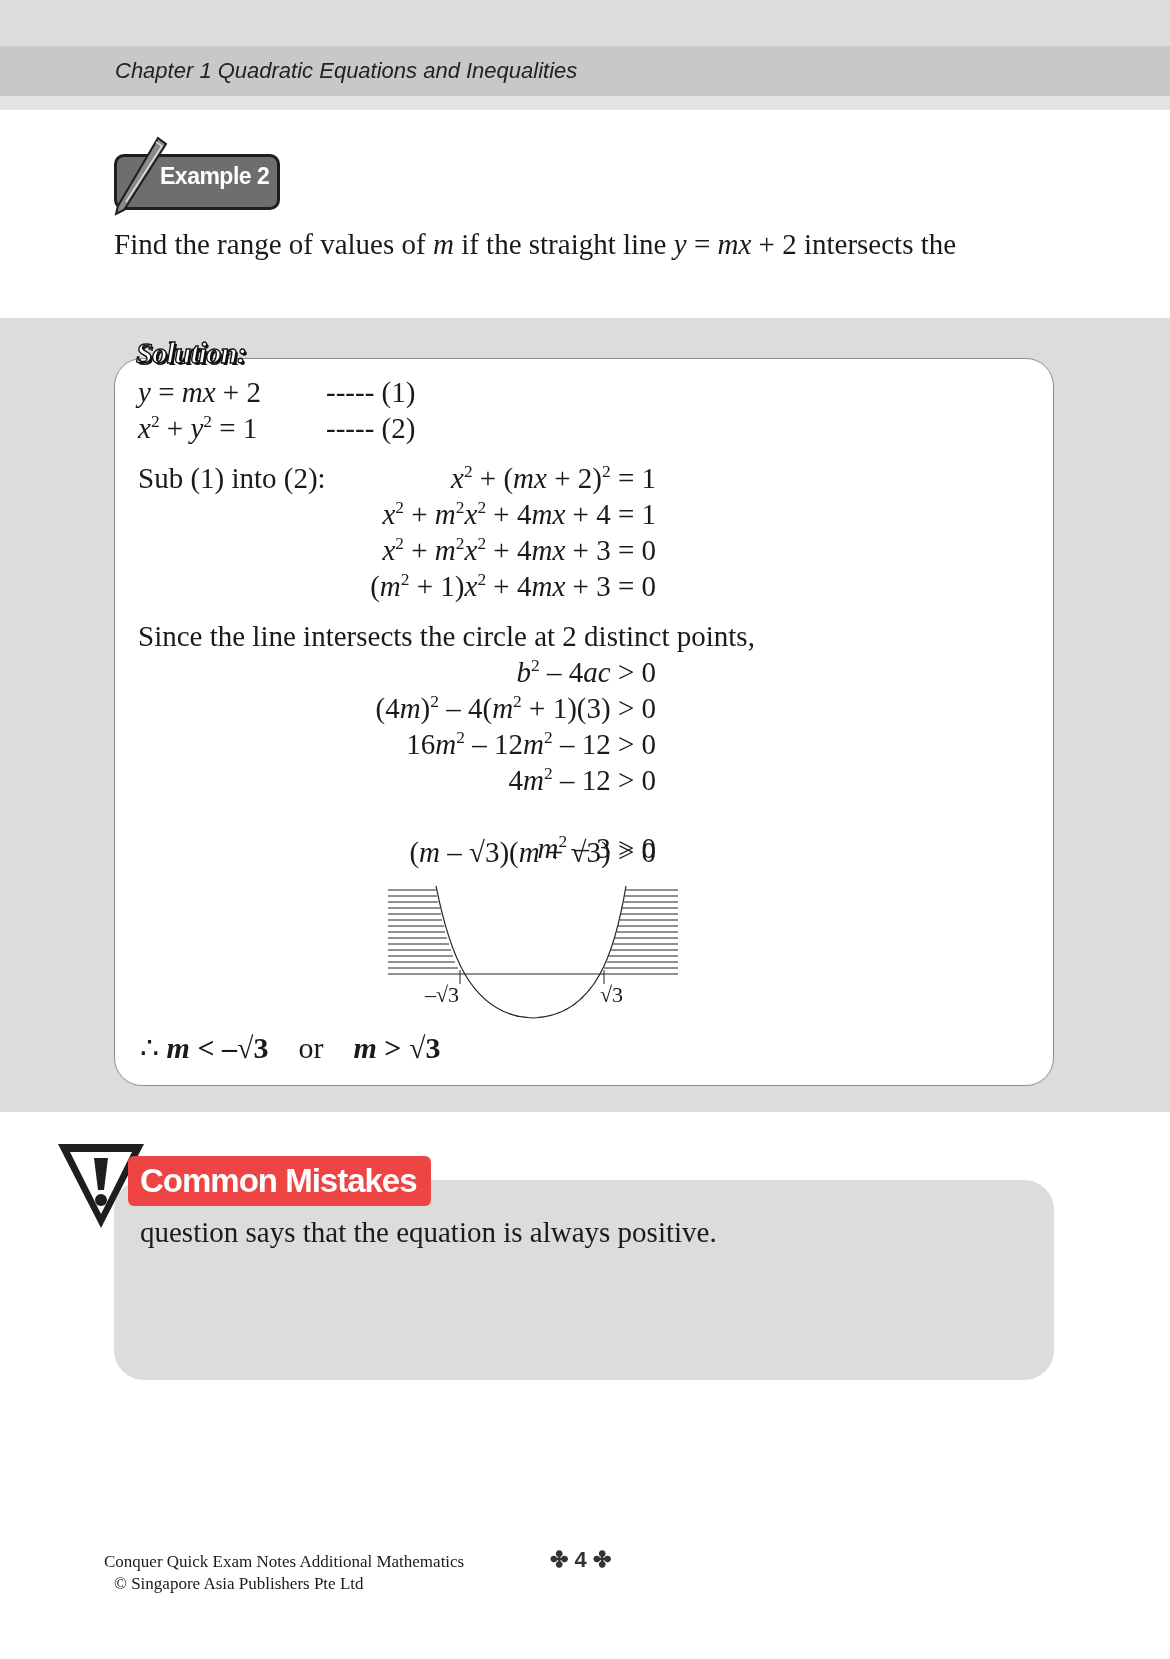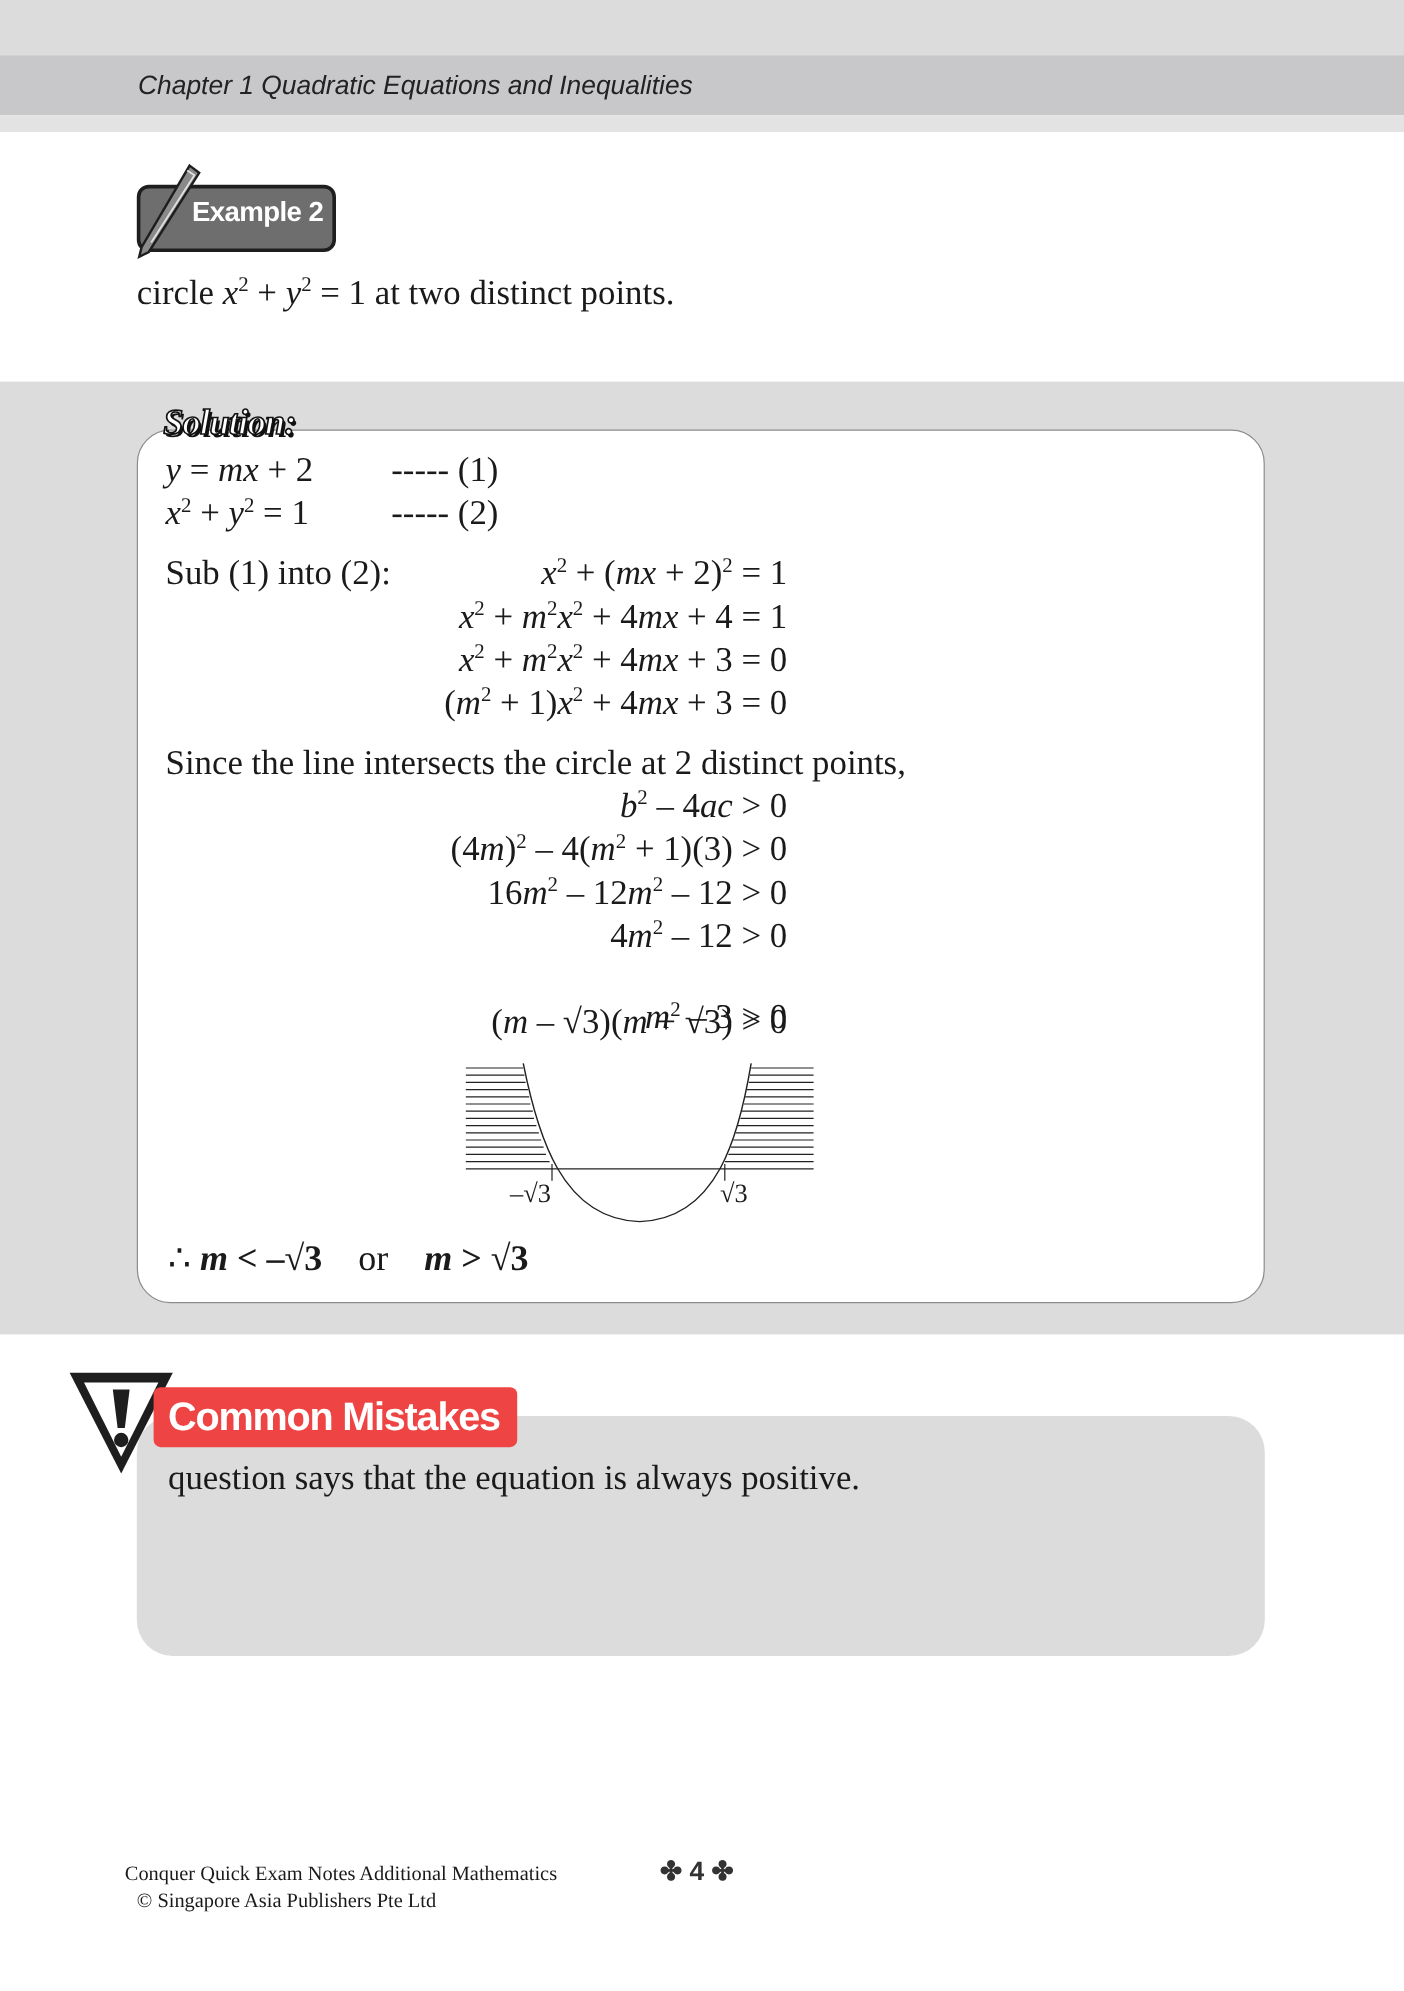--- a/index.html
+++ b/index.html
@@ -40,21 +40,21 @@
 <div class="chapter-title">Chapter 1  Quadratic Equations and Inequalities</div>
 
 <div class="example-badge"></div>
 <svg class="pen" width="60" height="80" viewBox="0 0 60 80">
   <path d="M48 2 L56 8 L14 74 L6 78 L8 70 Z" fill="#8a8a8a" stroke="#1e1e1e" stroke-width="2"></path>
   <path d="M46 6 L52 10 L16 66" fill="none" stroke="#e0e0e0" stroke-width="1.5"></path>
 </svg>
 <div class="example-label">Example 2</div>
 
 <div class="question">
-  <div>circle <i>x</i><sup>2</sup> + <i>y</i><sup>2</sup> = 1 at two distinct points.</div>
+  <div><span>Find the range of values of </span><i>m</i> if the straight line <i>y</i> = <i>mx</i> + 2 intersects the</div>
 </div>
 
 <div class="solband"></div>
 <div class="solbox"></div>
 <div class="sol-title">Solution:</div>
 
 <div class="line" style="left:138px;top:376px;"><i>y</i> = <i>mx</i> + 2</div>
 <div class="line" style="left:326px;top:376px;">----- (1)</div>
 <div class="line" style="left:138px;top:412px;"><i>x</i><sup>2</sup> + <i>y</i><sup>2</sup> = 1</div>
 <div class="line" style="left:326px;top:412px;">----- (2)</div>

